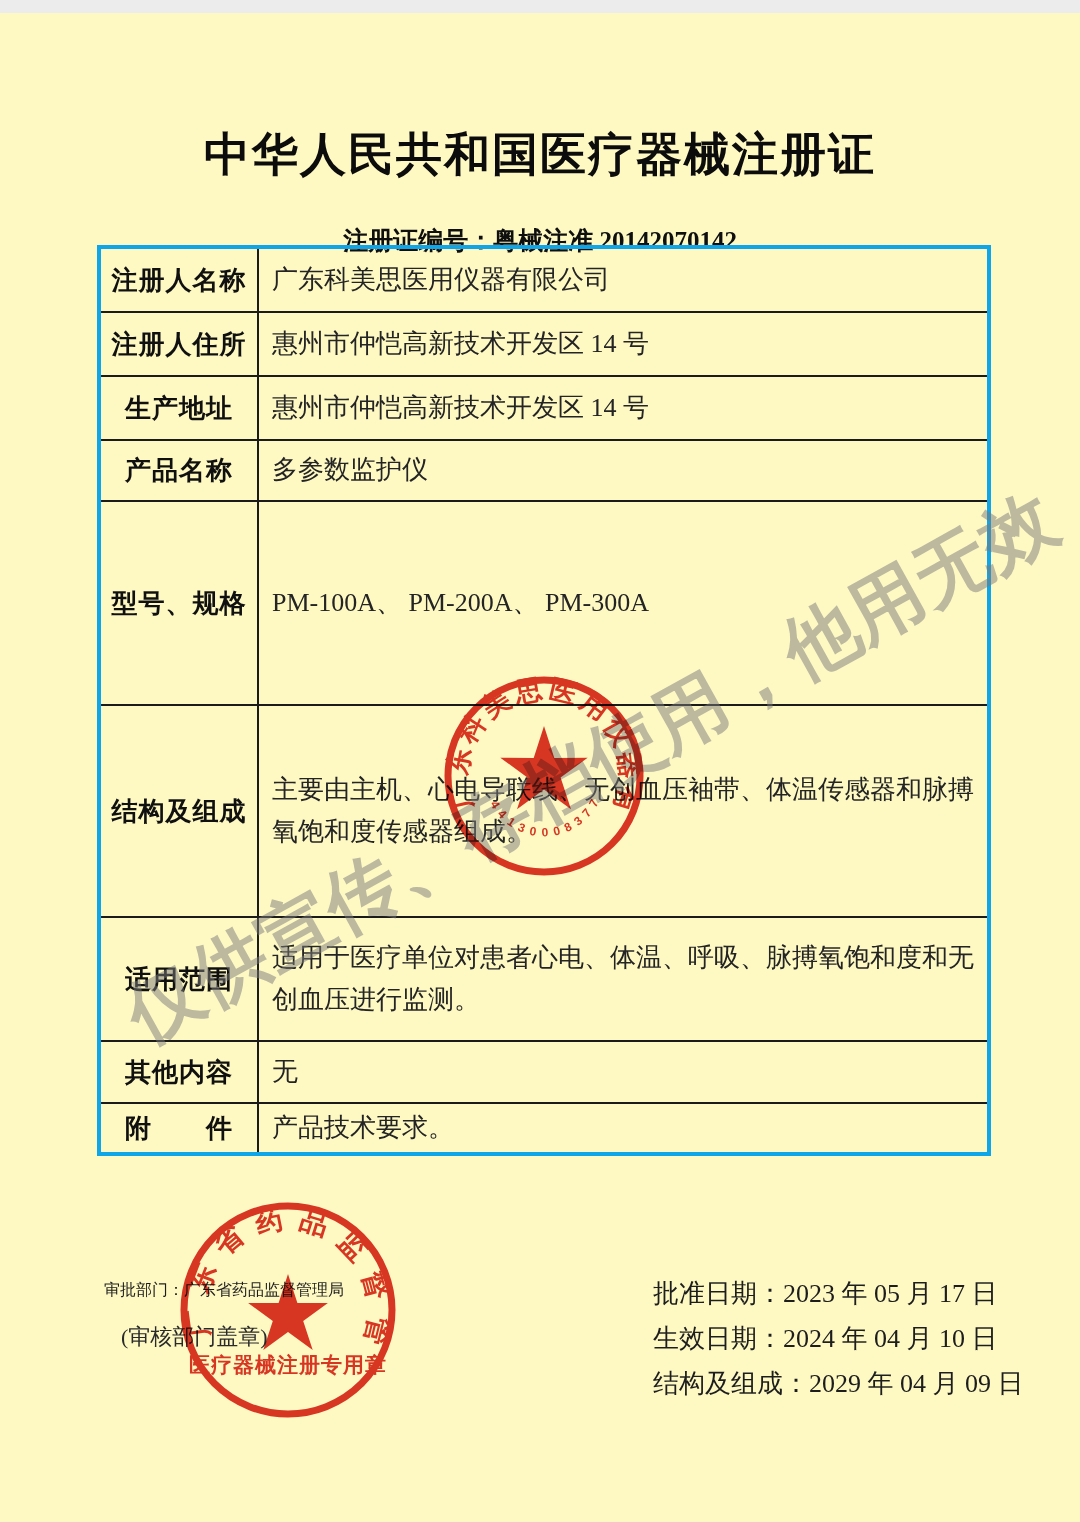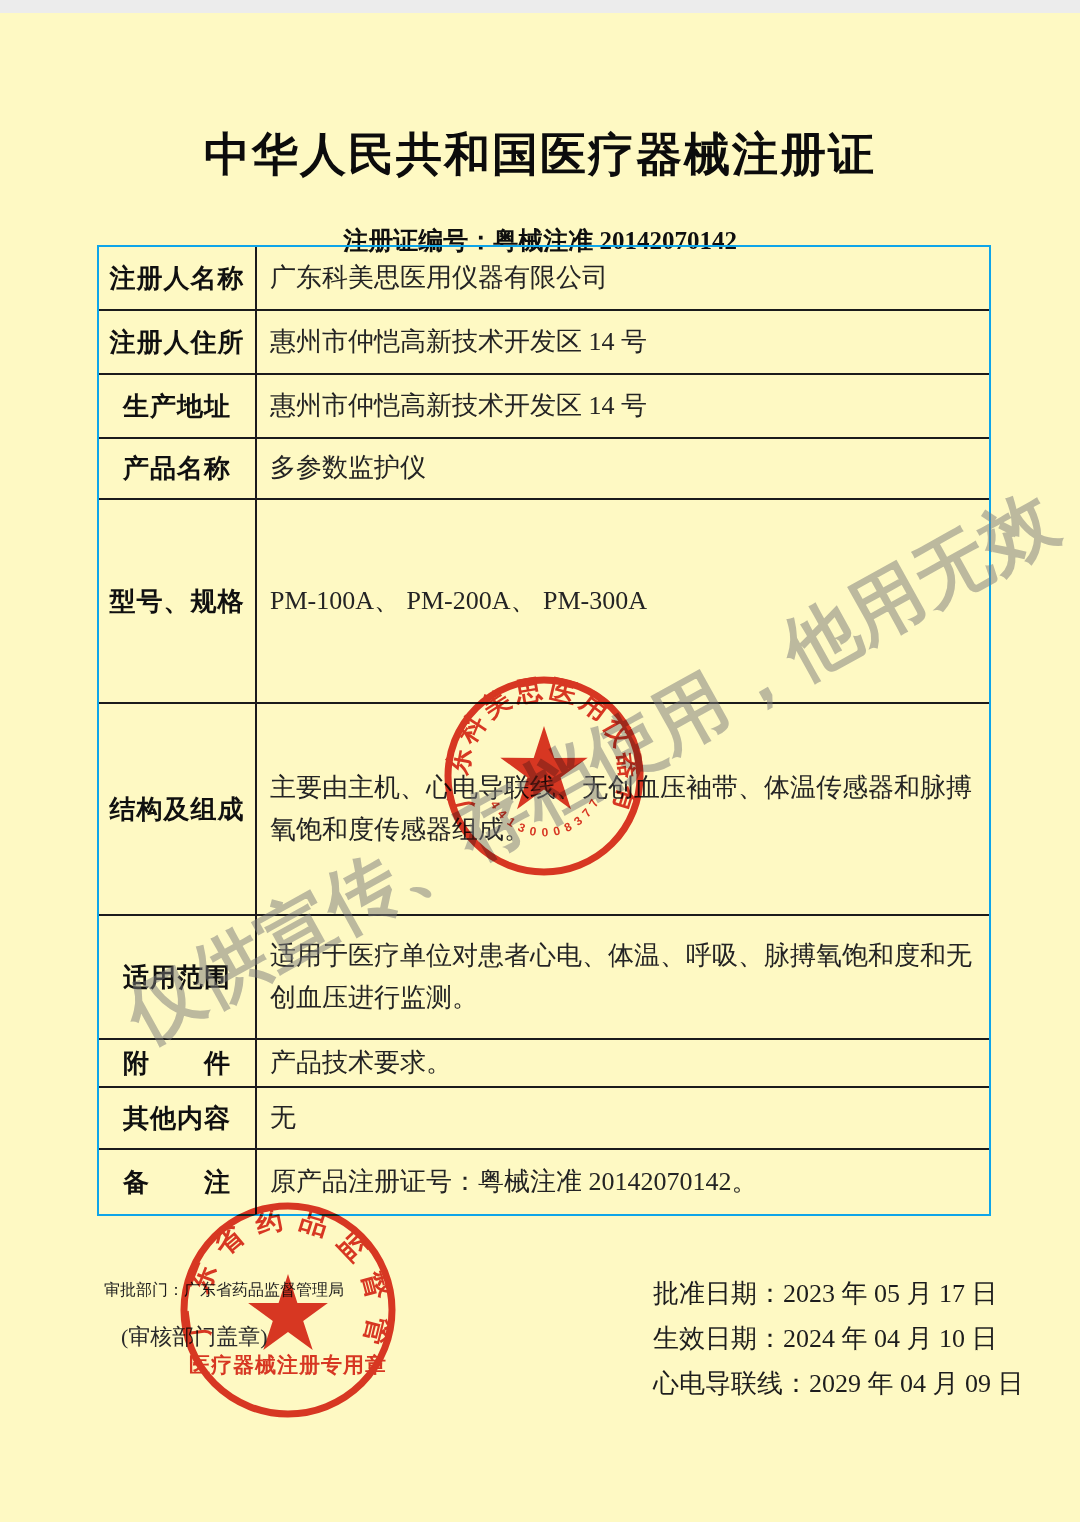--- a/index.html
+++ b/index.html
@@ -21,21 +21,21 @@
   }
   .cert-line {
     position:absolute; top:224px; left:0; width:1080px;
     text-align:center; font-size:25px; font-weight:700; color:#0f0f0f;
   }
   .cert-line .num { font-family:"Liberation Serif", serif; font-weight:700; }
 
   
   .regtable {
     position:absolute; left:97px; top:245px; width:894px;
-    border:2px solid #0ea5e9; background:transparent;
+    border:4px solid #0ea5e9; background:transparent;
   }
   .trow { display:flex; border-bottom:2px solid #1b1b1b; }
   .trow:last-child { border-bottom:none; }
   .tlabel {
     flex:0 0 158px; width:158px; border-right:2px solid #1b1b1b;
     display:flex; align-items:center; justify-content:center;
     font-size:26px; font-weight:700; color:#101010; text-align:center;
     white-space:pre; letter-spacing:1px;
   }
   .tvalue {
@@ -111,48 +111,44 @@
       <div class="tvalue">PM-100A、 PM-200A、 PM-300A</div>
     </div>
     <div class="trow" style="height:212px">
       <div class="tlabel">结构及组成</div>
       <div class="tvalue">主要由主机、心电导联线、无创血压袖带、体温传感器和脉搏氧饱和度传感器组成。</div>
     </div>
     <div class="trow" style="height:124px">
       <div class="tlabel">适用范围</div>
       <div class="tvalue">适用于医疗单位对患者心电、体温、呼吸、脉搏氧饱和度和无创血压进行监测。</div>
     </div>
-    <div class="trow" style="height:48px">
-      <div class="tlabel">附　　件</div>
-      <div class="tvalue">产品技术要求。</div>
-    </div>
     <div class="trow" style="height:62px">
       <div class="tlabel">其他内容</div>
       <div class="tvalue">无</div>
     </div>
-    <div class="trow" style="height:64px">
-      <div class="tlabel">备　　注</div>
-      <div class="tvalue">原产品注册证号：粤械注准 20142070142。</div>
+    <div class="trow" style="height:48px">
+      <div class="tlabel">附　　件</div>
+      <div class="tvalue">产品技术要求。</div>
     </div>
   </div>
 
   <div class="approval-line">
     <span>审批部门：</span><span>广东省药品监督管理局</span>
   </div>
   <div class="seal-note">(审核部门盖章)</div>
 
   <div class="dates">
     <div class="dline">
       <span>批准日期：</span><span>2023 年 05 月 17 日</span>
     </div>
     <div class="dline">
       <span>生效日期：</span><span>2024 年 04 月 10 日</span>
     </div>
     <div class="dline">
-      <span>心电导联线：</span><span>2029 年 04 月 09 日</span>
+      <span>结构及组成：</span><span>2029 年 04 月 09 日</span>
     </div>
   </div>
 
   <svg class="stamp stamp-company" viewBox="0 0 206 206" xmlns="http://www.w3.org/2000/svg">
     <defs>
       <path id="ringTop" d="M 33.4 135.4 A 77 77 0 1 1 172.6 135.4" fill="none"></path>
       <path id="ringBottom" d="M 45.8 123.6 A 61 61 0 0 0 160.2 123.6" fill="none"></path>
     </defs>
     <circle cx="103" cy="103" r="96" fill="none" stroke-width="7" stroke="#d5281c"></circle>
     <polygon points="103,53 113.3,84.9 146.7,84.8 119.6,104.4 130,136.2 103,116.5 76,136.2 86.4,104.4 59.3,84.8 92.7,84.9" fill="#d5281c"></polygon>

